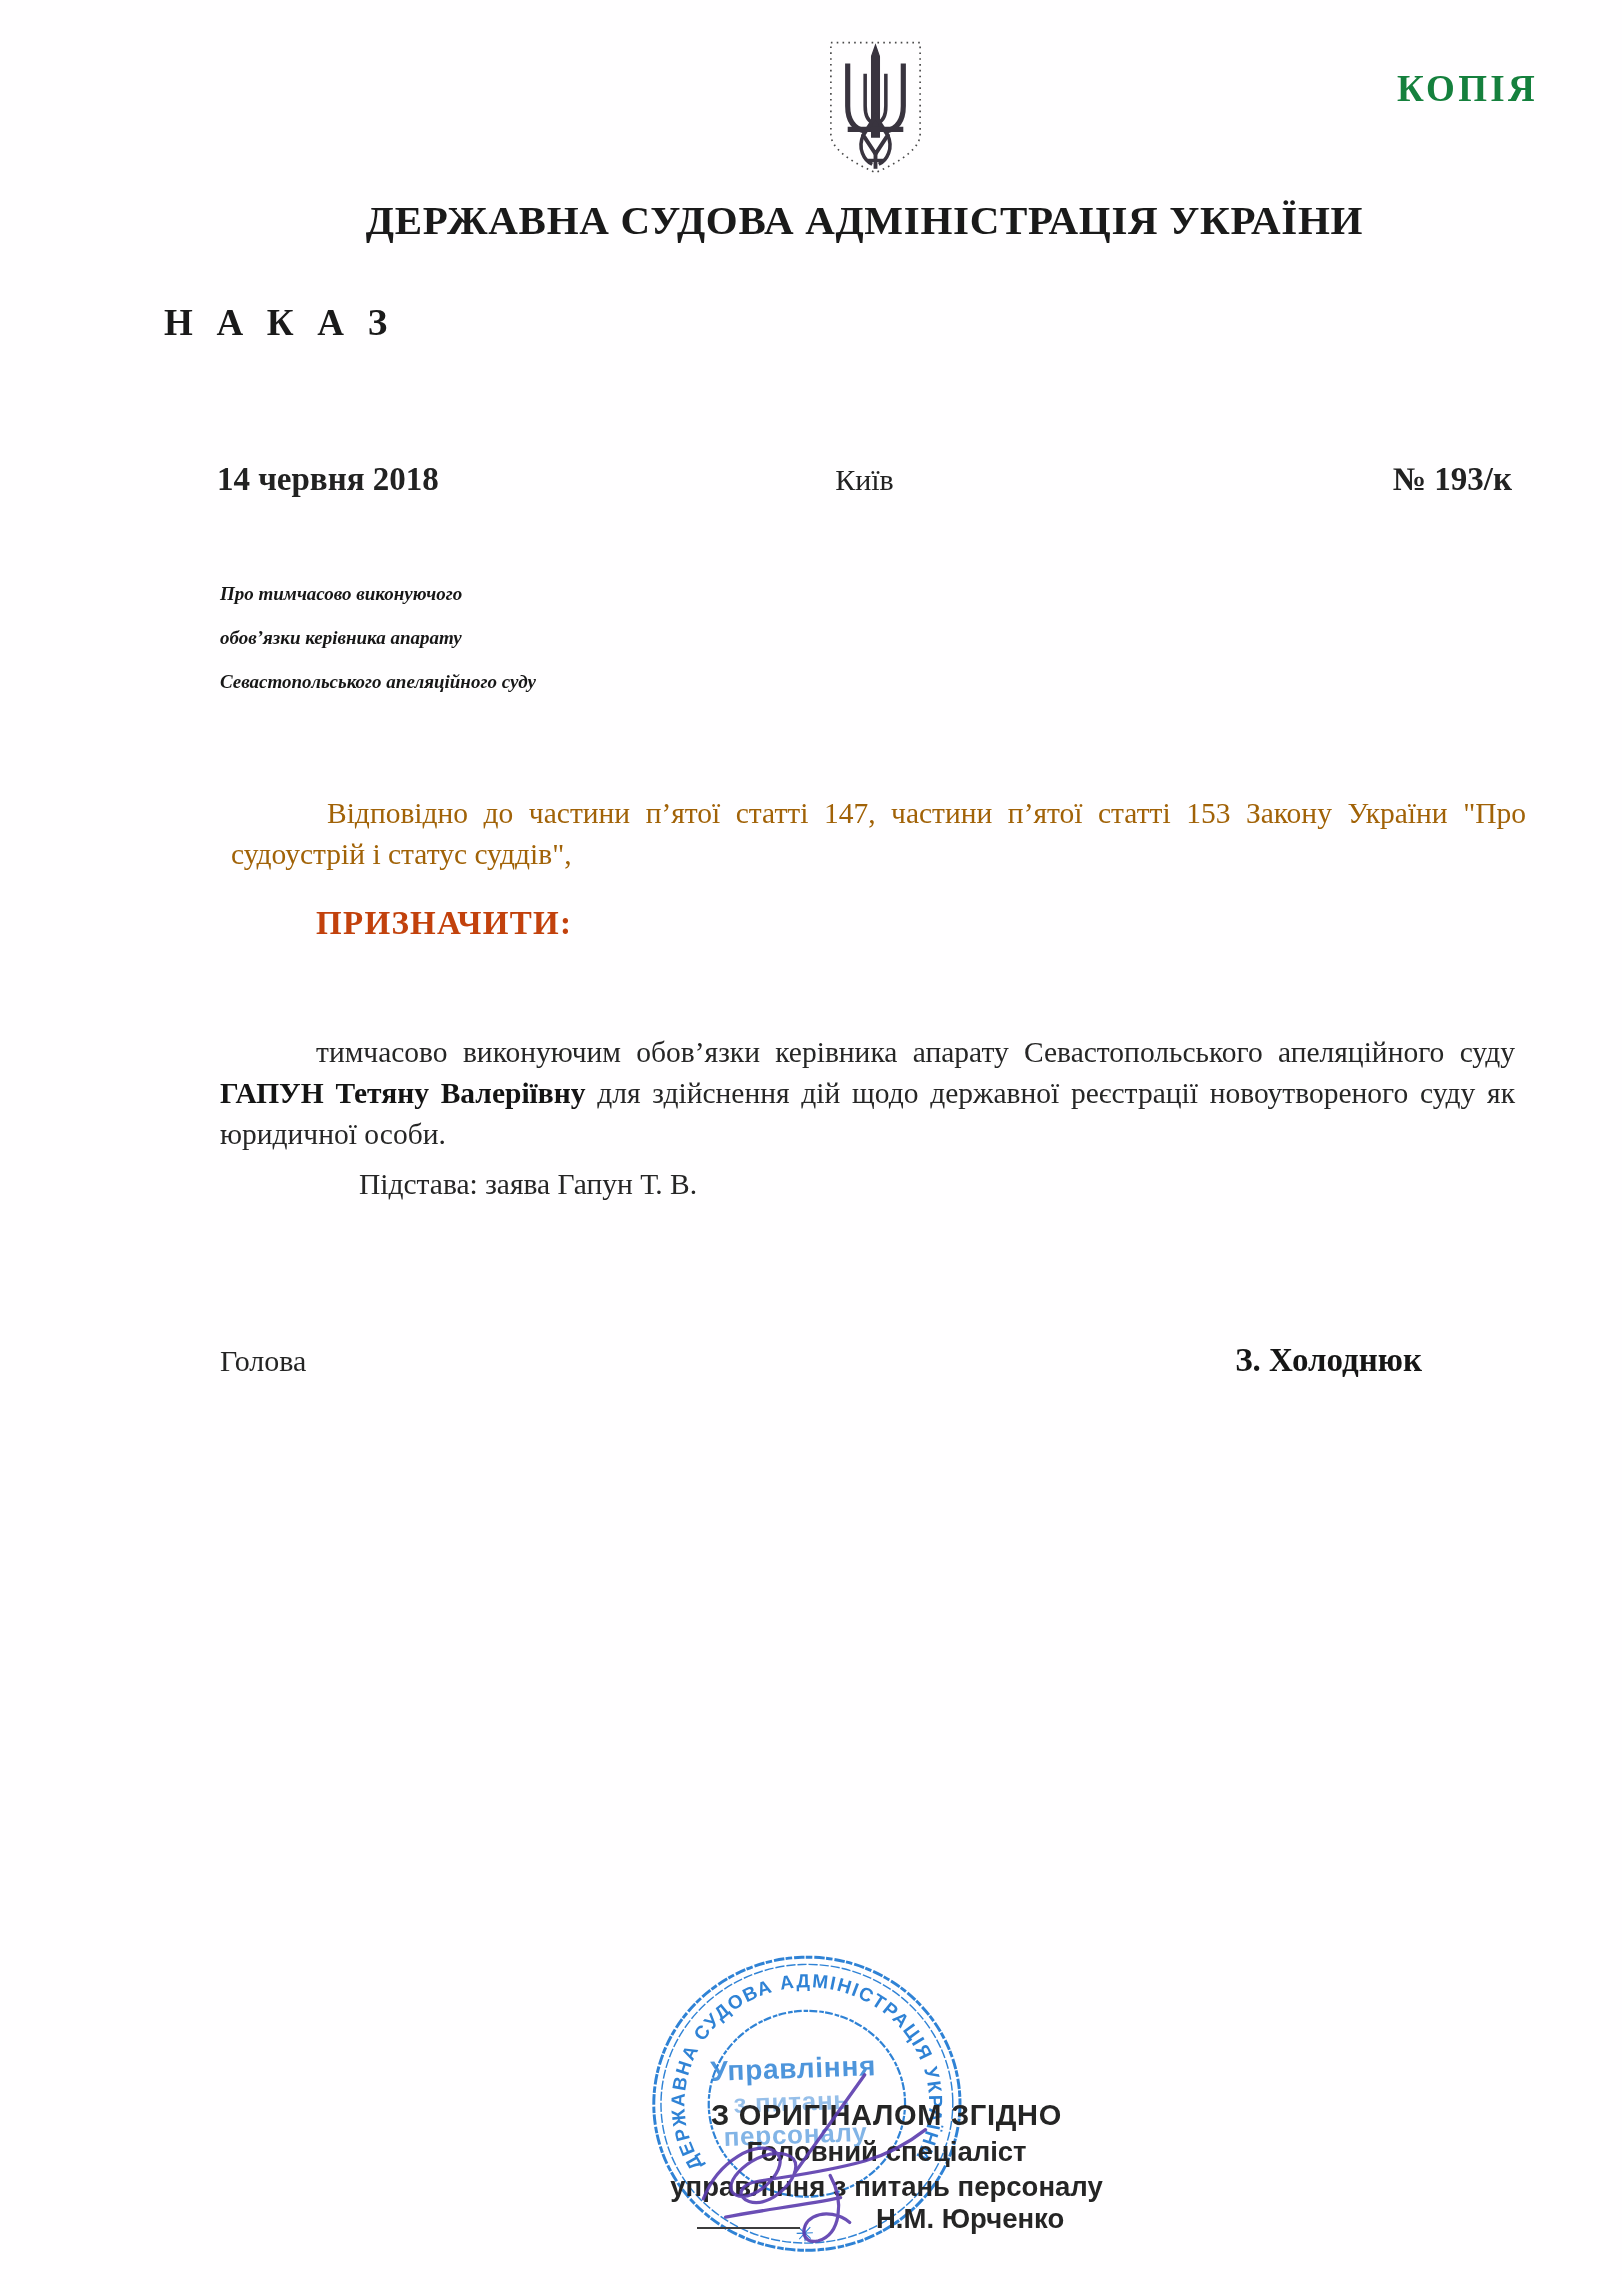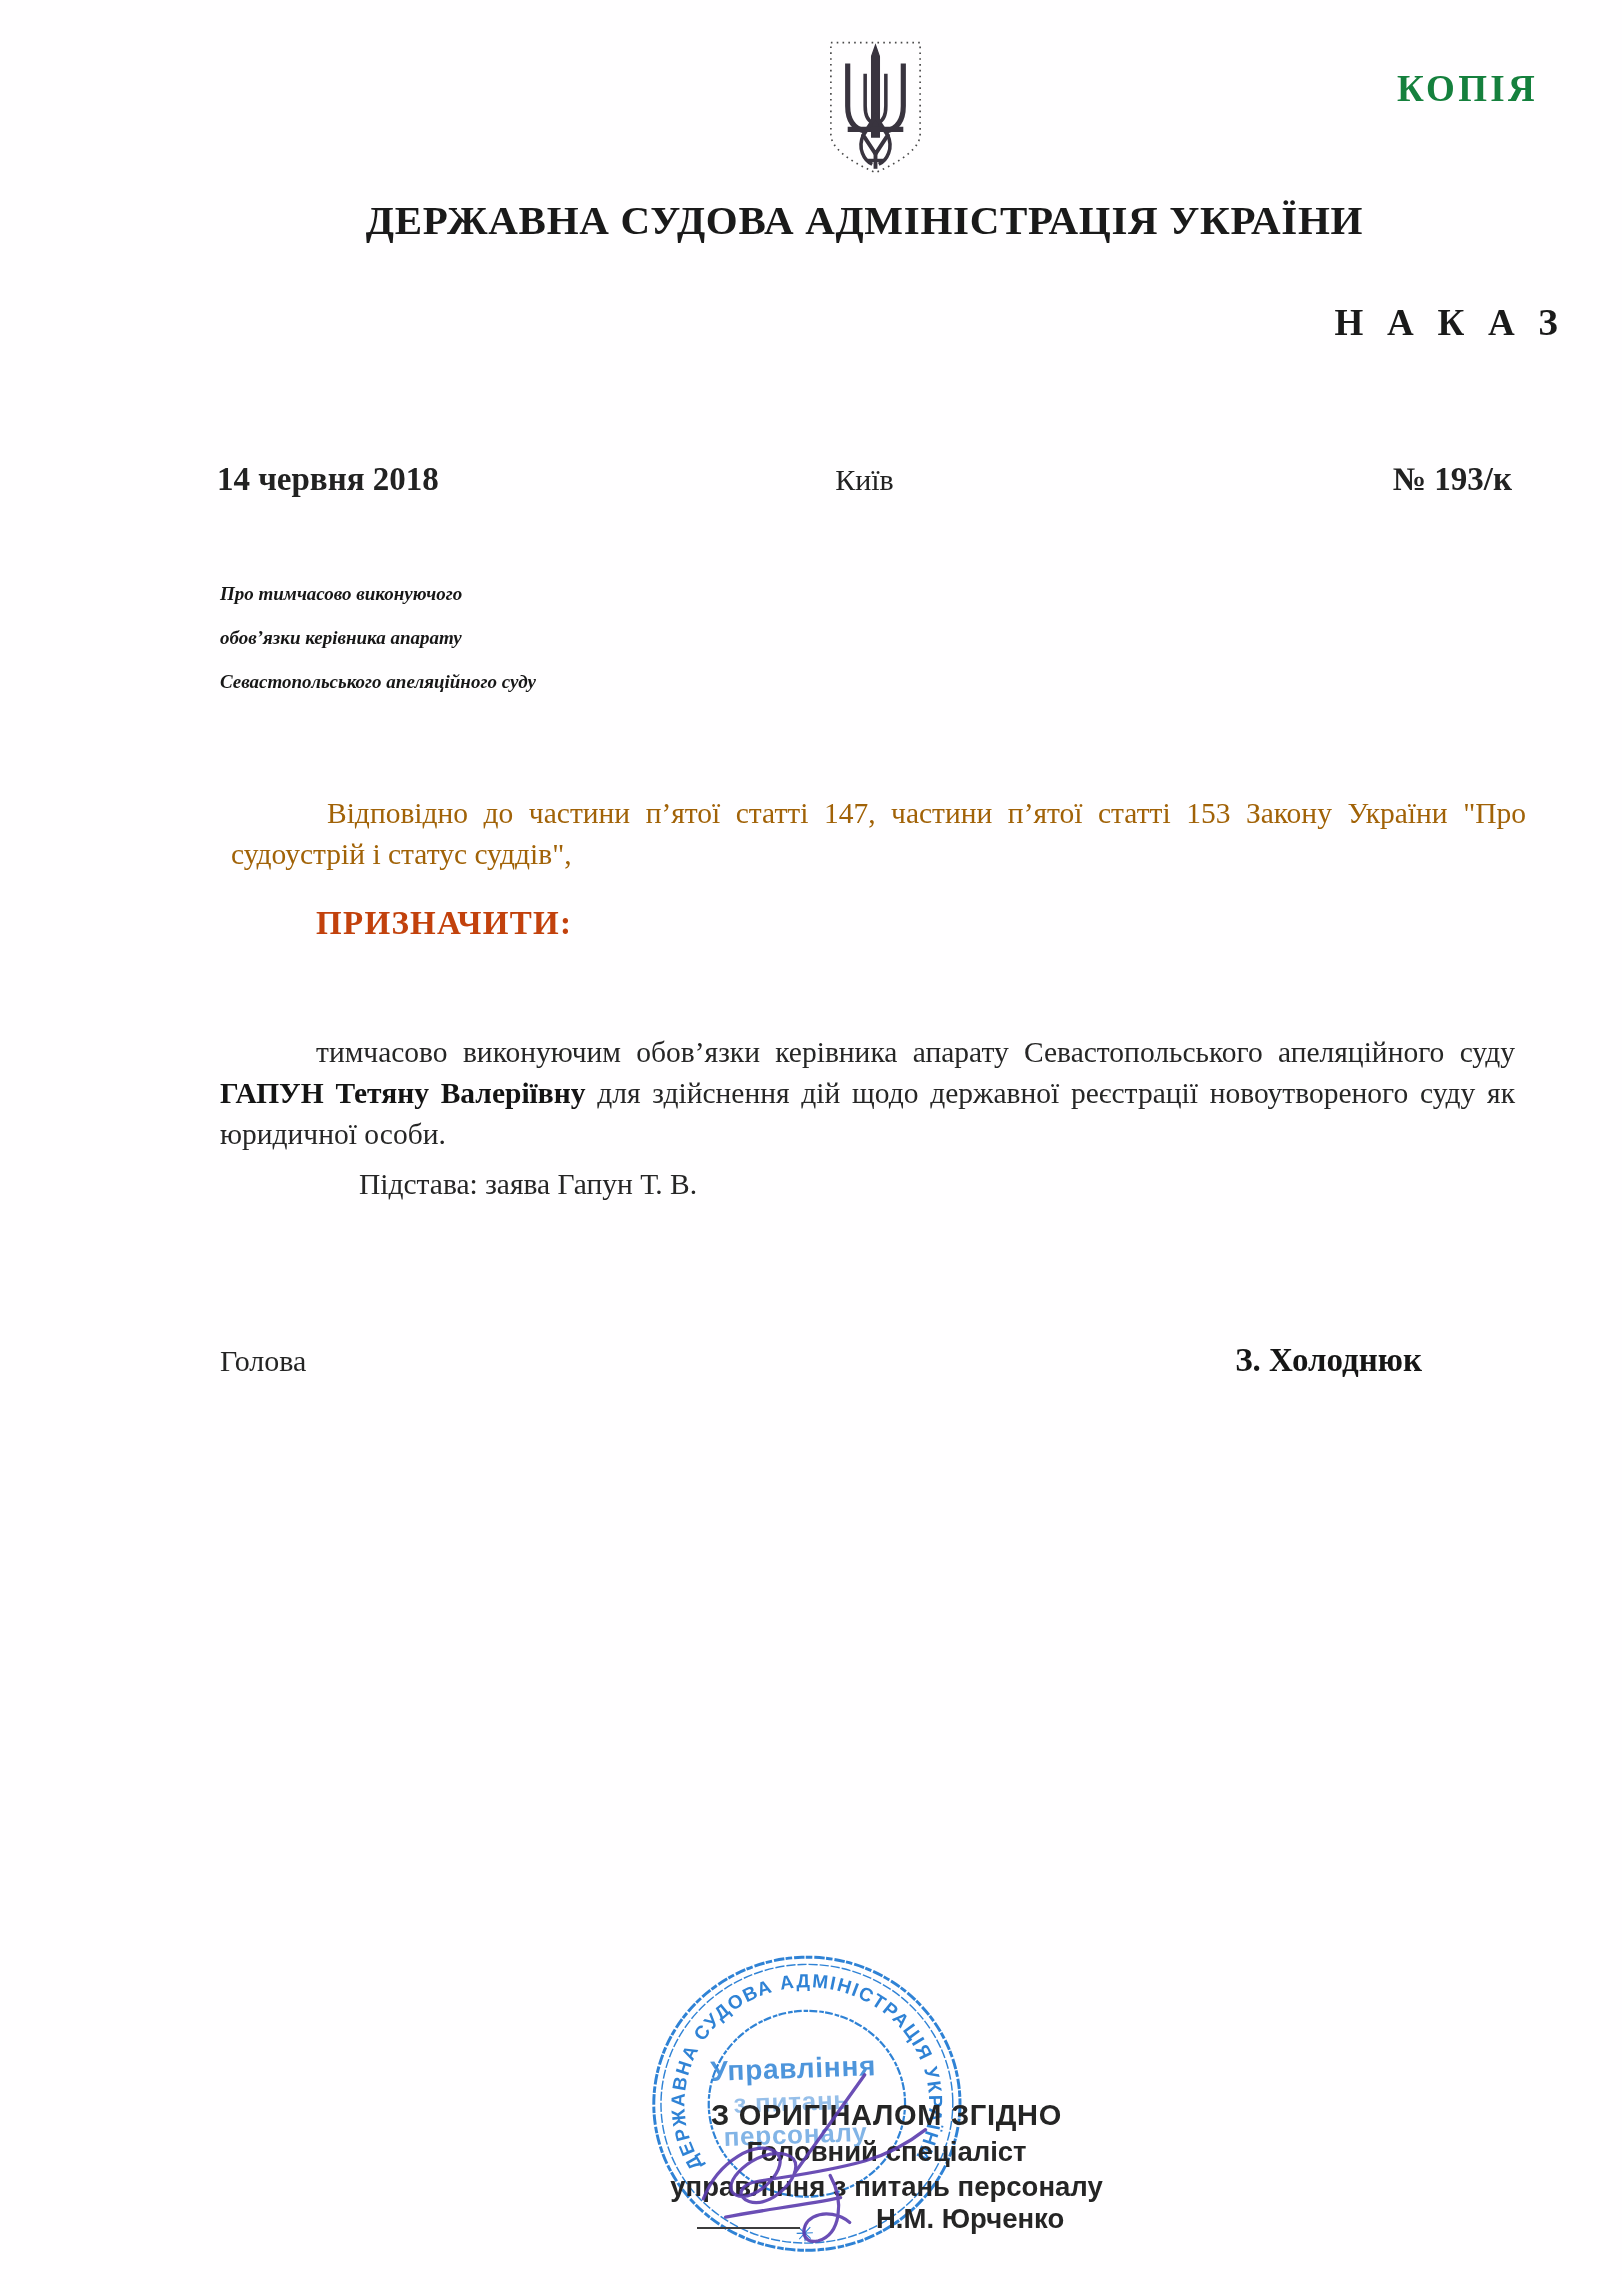--- a/index.html
+++ b/index.html
@@ -4,21 +4,21 @@
 <style>
   html,body{margin:0;padding:0;background:#ffffff;}
   .page{
     position:relative;width:1622px;height:2284px;background:#fffeff;
     font-family:"Liberation Serif",serif;color:#222;overflow:hidden;
   }
   .abs{position:absolute;}
   .copy-label{top:67px;right:84px;font-weight:bold;font-size:37px;letter-spacing:3.3px;color:#15803d;margin-left:36px;}
   .emblem{left:827px;top:38px;width:97px;height:140px;}
   .org-title{left:164px;top:196px;width:1401px;text-align:center;font-weight:bold;font-size:41px;letter-spacing:0.7px;color:#1a1a1a;white-space:nowrap;}
-  .doc-type{left:164px;top:301px;width:1401px;text-align:right;font-weight:bold;font-size:37px;letter-spacing:7.2px;color:#1a1a1a;}
+  .doc-type{left:164px;top:301px;width:1401px;text-align:left;font-weight:bold;font-size:37px;letter-spacing:7.2px;color:#1a1a1a;}
   .meta-row{left:217px;top:461px;width:1295px;display:flex;align-items:baseline;}
   .meta-row .m-left{flex:1;text-align:left;font-weight:bold;font-size:33px;}
   .meta-row .m-center{flex:1;text-align:center;font-size:30px;}
   .meta-row .m-right{flex:1;text-align:right;font-weight:bold;font-size:33px;}
   .subject{left:220px;top:572px;width:720px;font-weight:bold;font-style:italic;font-size:19px;line-height:44px;color:#171717;}
   .intro{left:220px;top:763px;width:1295px;font-size:29.5px;line-height:41px;text-align:justify;text-indent:96px;color:#a16207;margin-left:11px;}
   .verb{left:316px;top:905px;font-weight:bold;font-size:33px;letter-spacing:1.3px;color:#c2410c;}
   .appoint{left:220px;top:986px;width:1295px;font-size:29.5px;line-height:41px;text-align:justify;text-indent:96px;color:#262626;margin-top:46px;}
   .appoint b{color:#141414;}
   .basis{left:316px;top:1168px;font-size:29.5px;color:#262626;margin-left:43px;}

